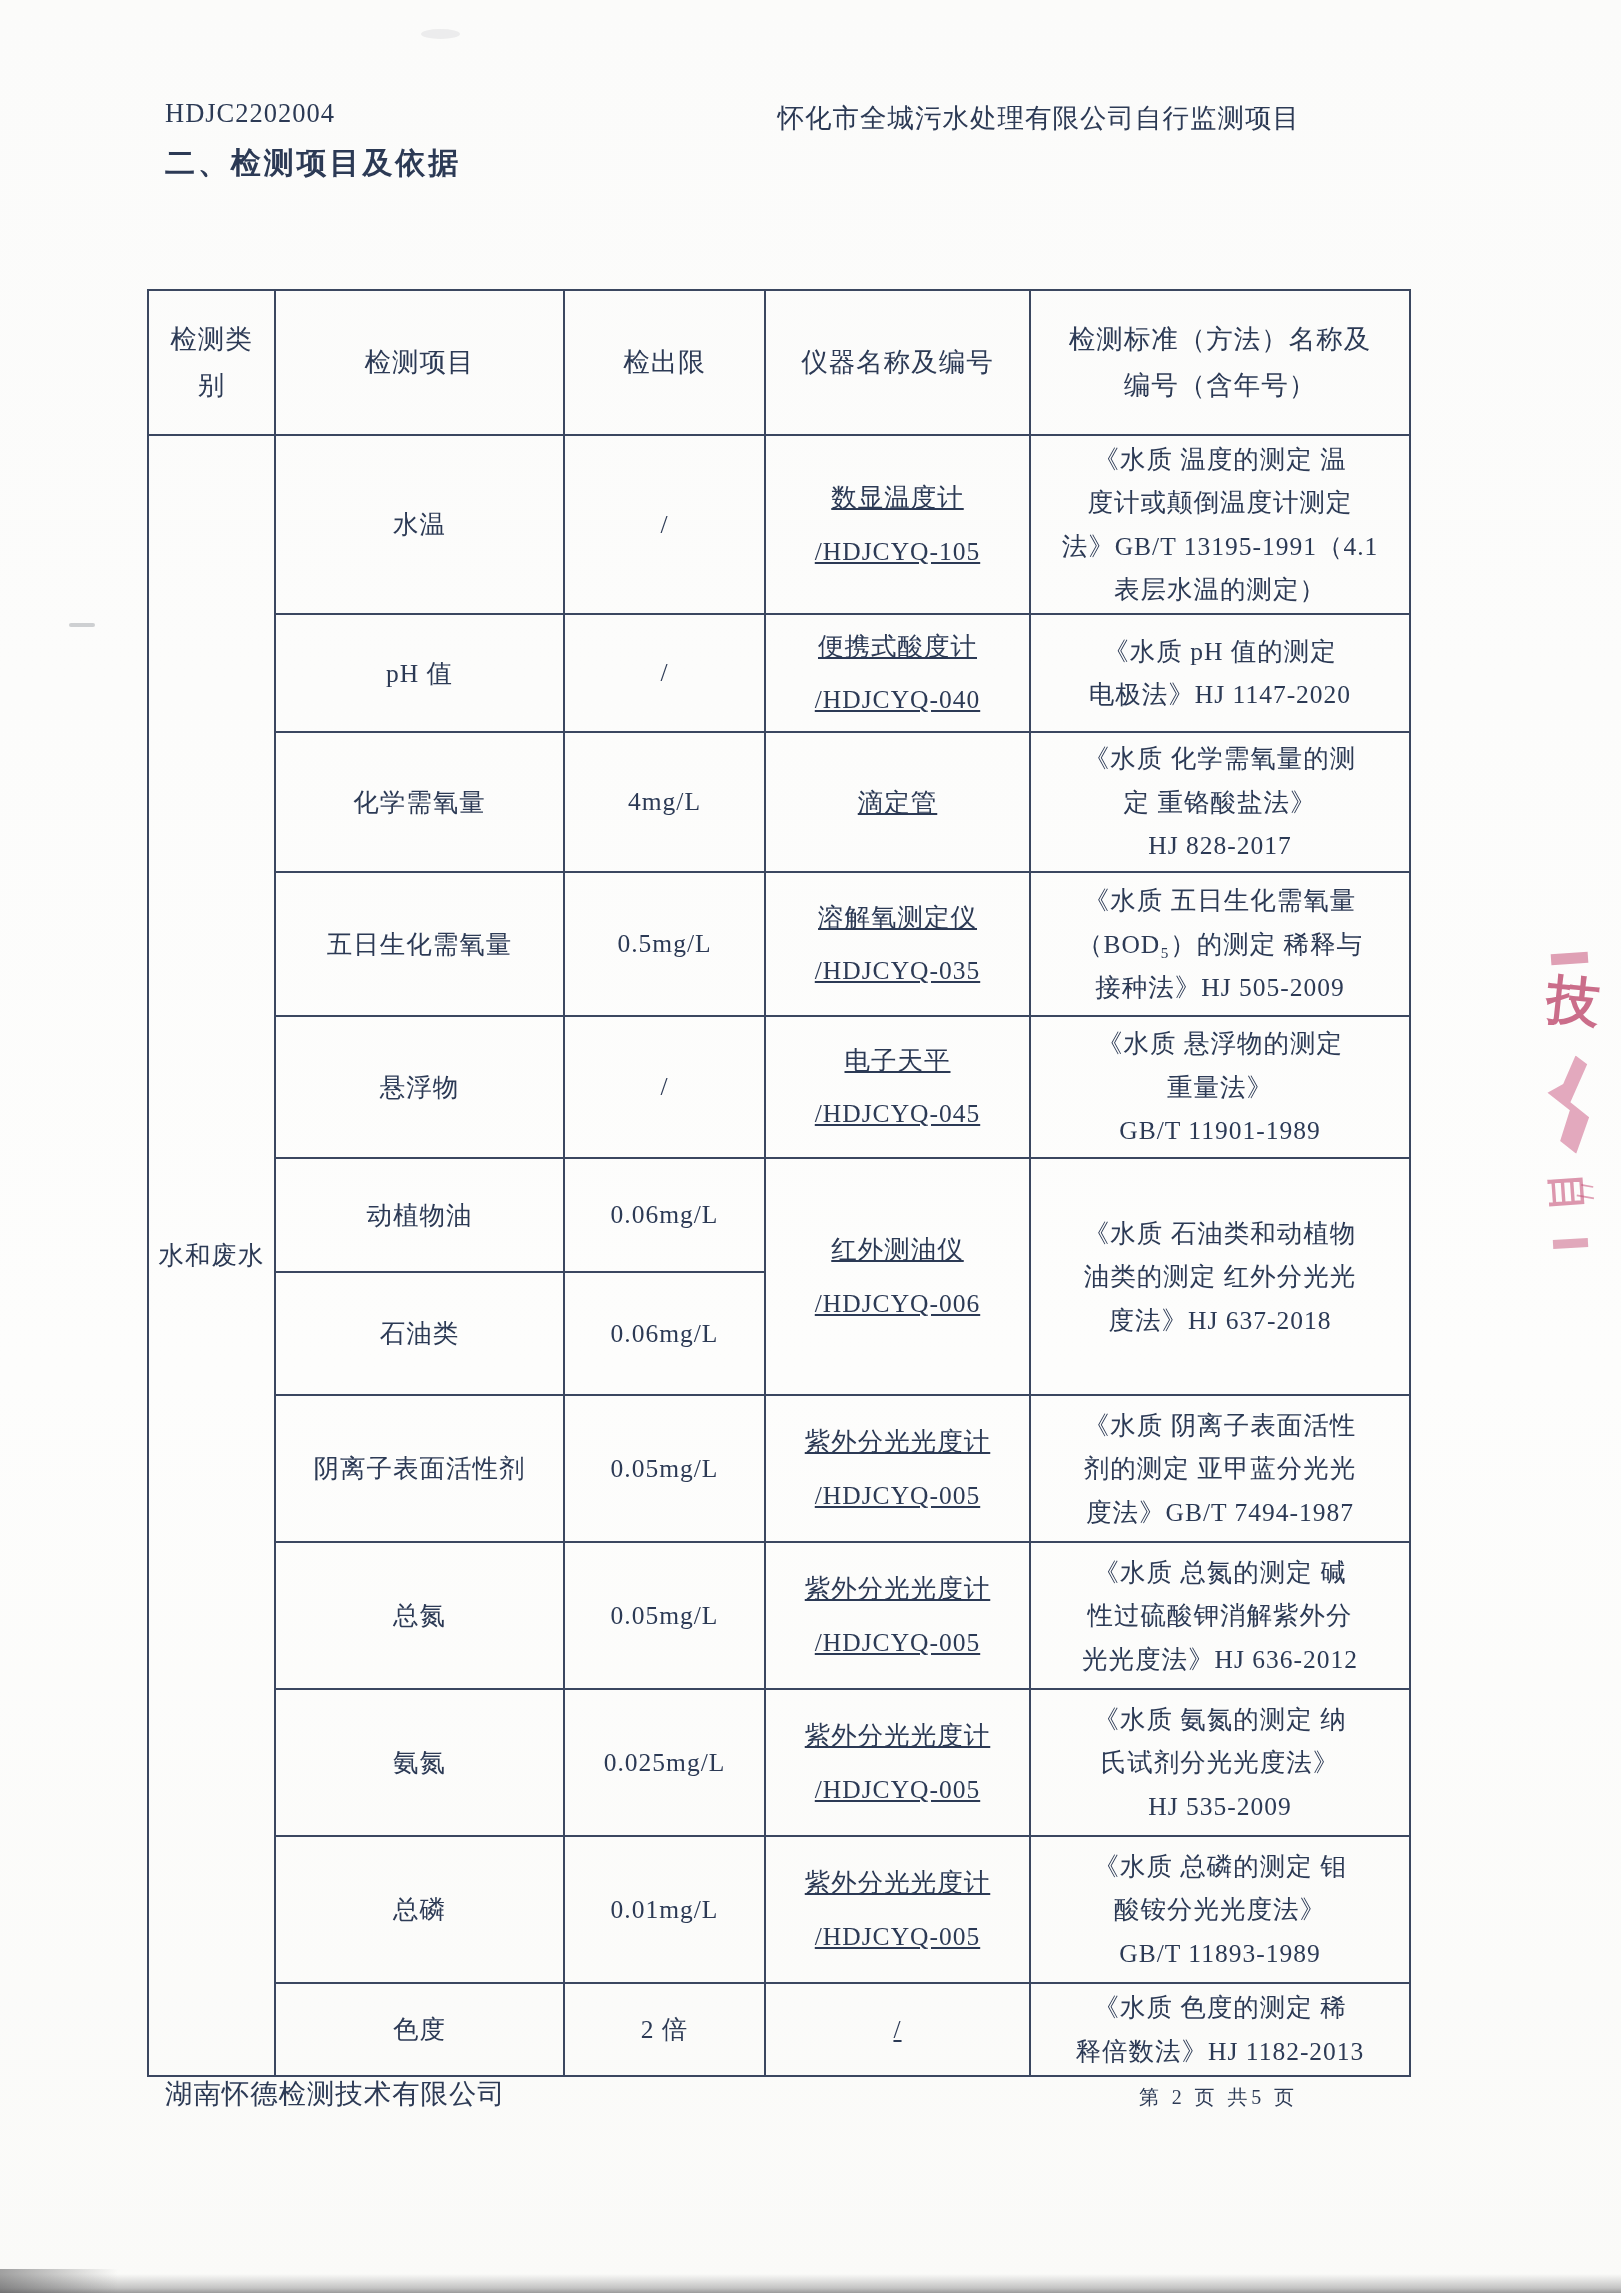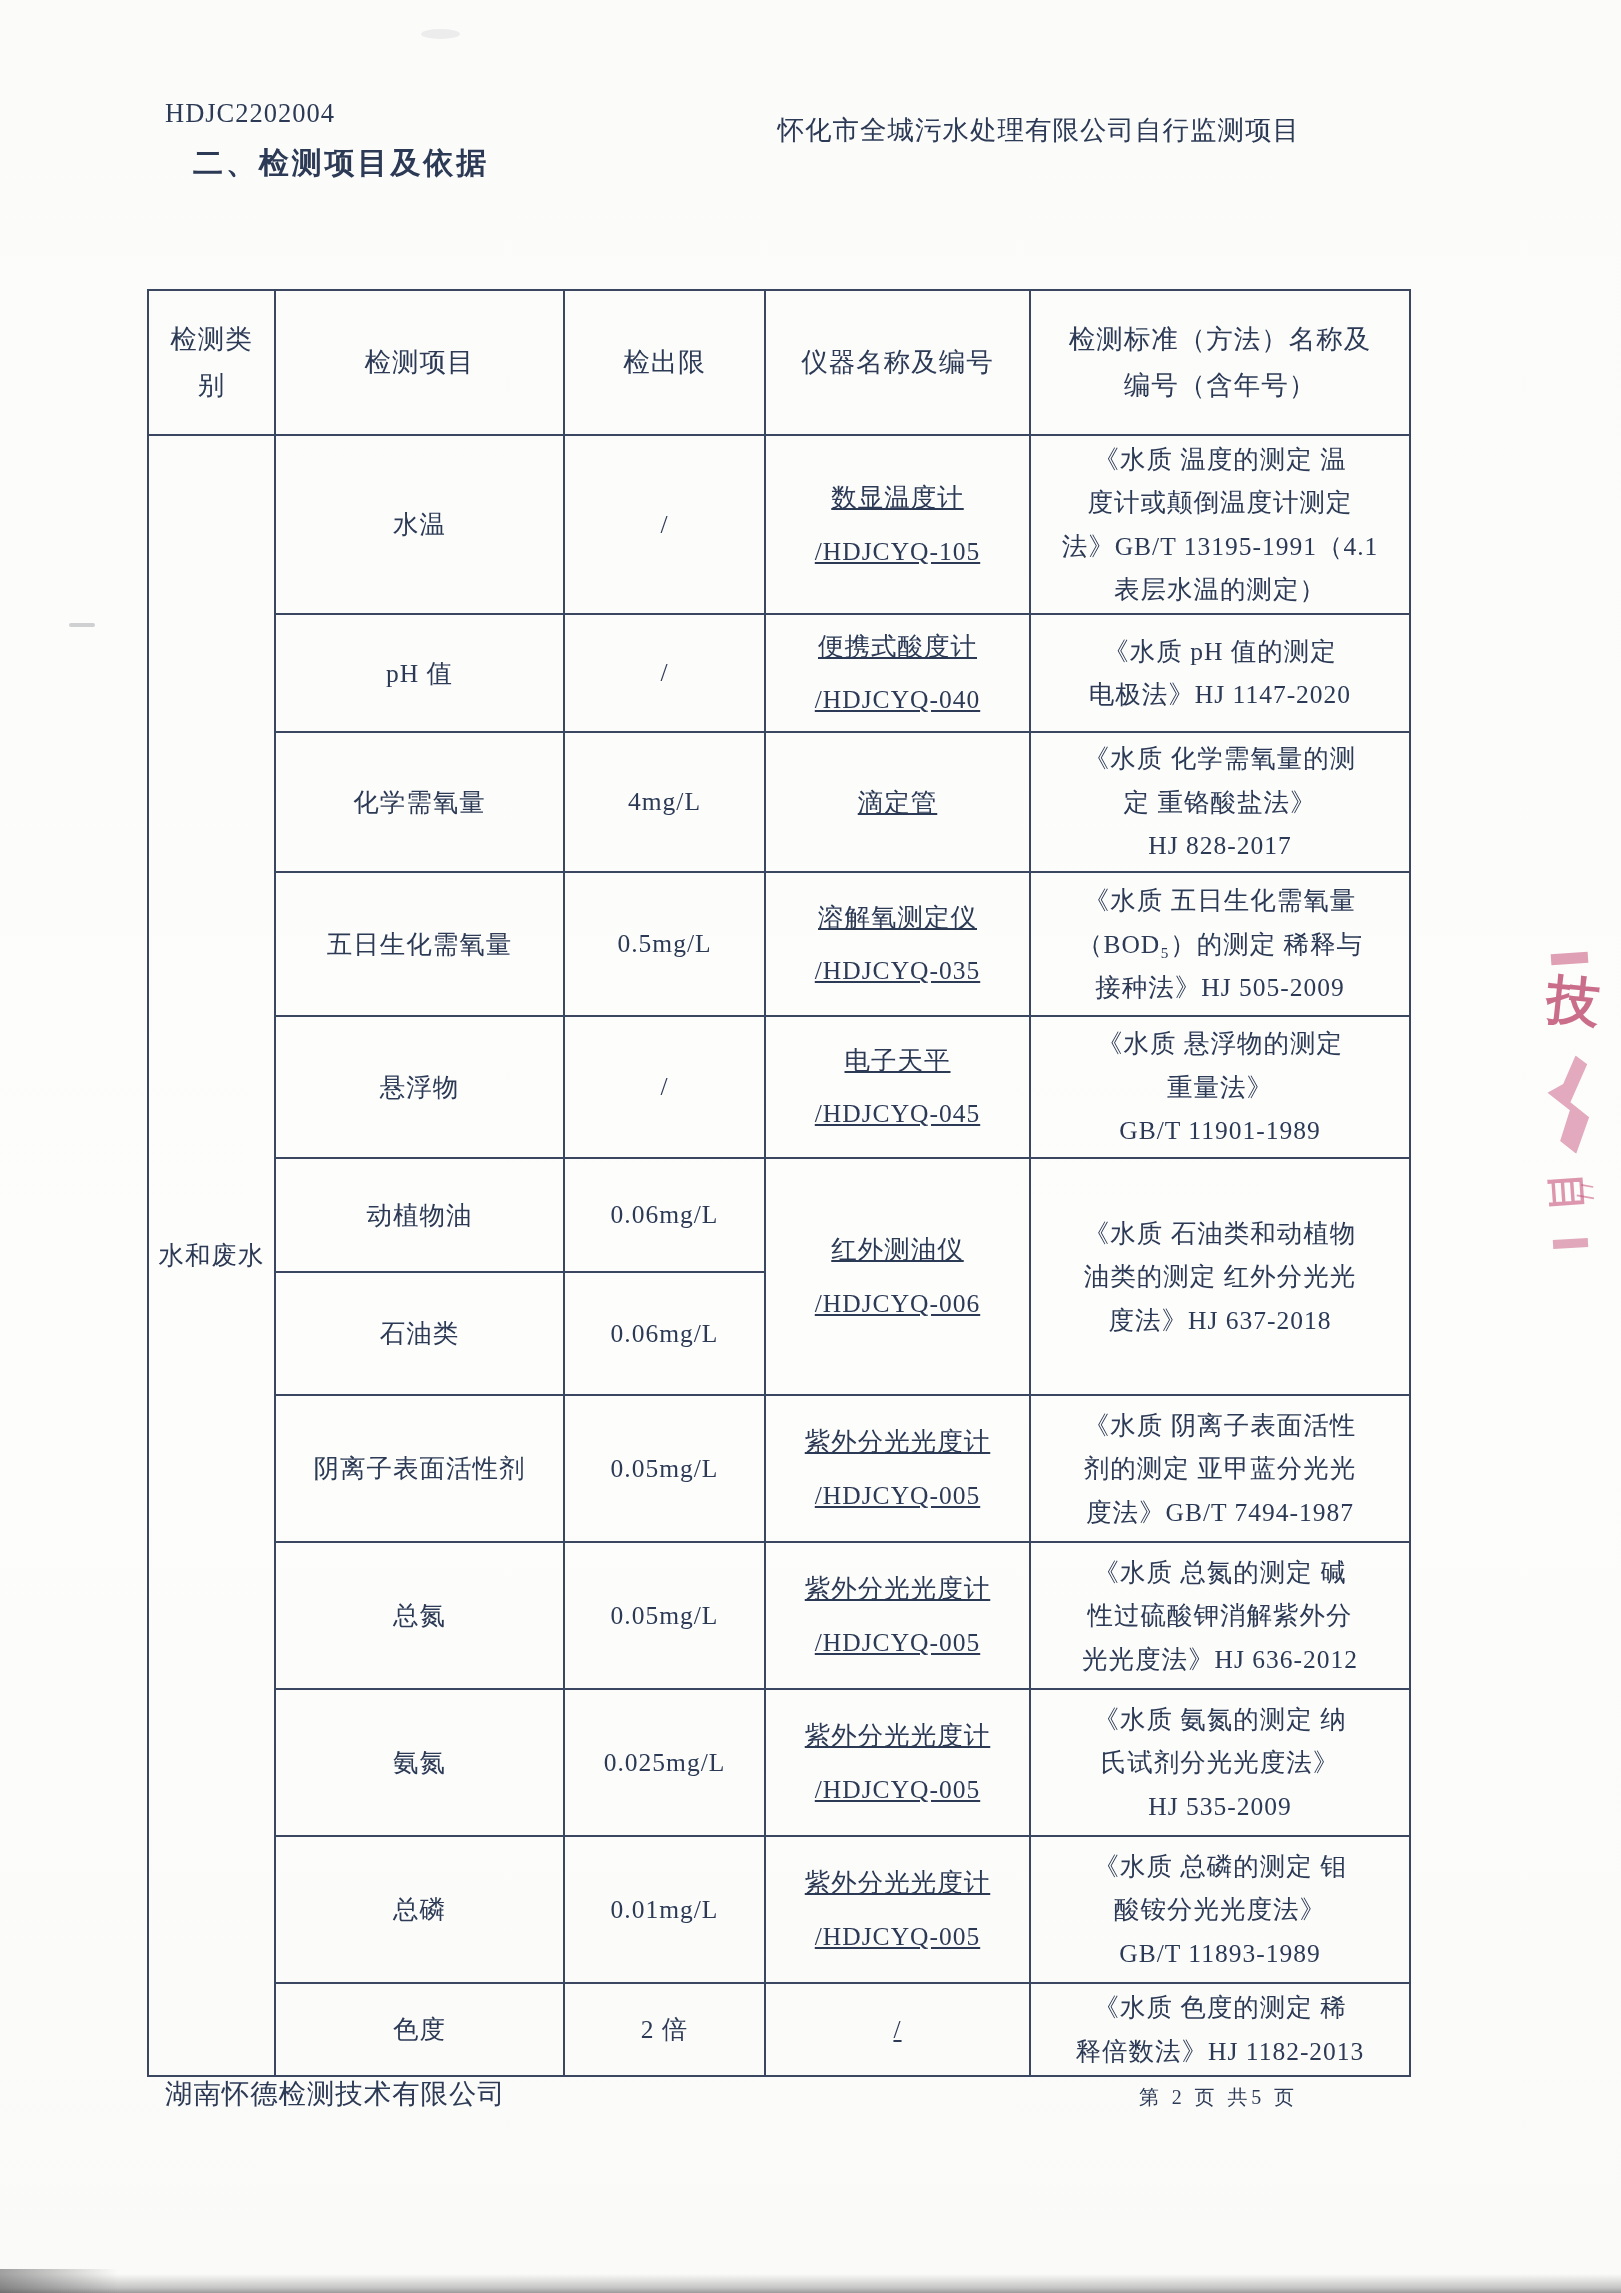--- a/index.html
+++ b/index.html
@@ -32,26 +32,26 @@
   .smudge-top {
     position:absolute; left:421px; top:29px; width:39px; height:9.8px;
     background:rgba(170,172,178,.18); border-radius:50%;
   }
 
   .doc-number {
     position:absolute; left:165px; top:98px;
     font-size:26.5px; letter-spacing:1px;
   }
   .header-right {
-    position:absolute; right:321px; top:112px;
+    position:absolute; right:321px; top:100px;
     font-size:26.5px; letter-spacing:1px;
   }
   .section-title {
     position:absolute; left:165px; top:143px;
-    font-size:30px; font-weight:bold; letter-spacing:2.9px;margin-left:28px;
+    font-size:30px; font-weight:bold; letter-spacing:2.9px;
   }
 
   table.test-table {
     position:absolute; left:147px; top:289px;
     width:1262px;
     border-collapse:collapse;
     table-layout:fixed;
     font-size:25.5px;
   }
   .test-table td, .test-table th {

